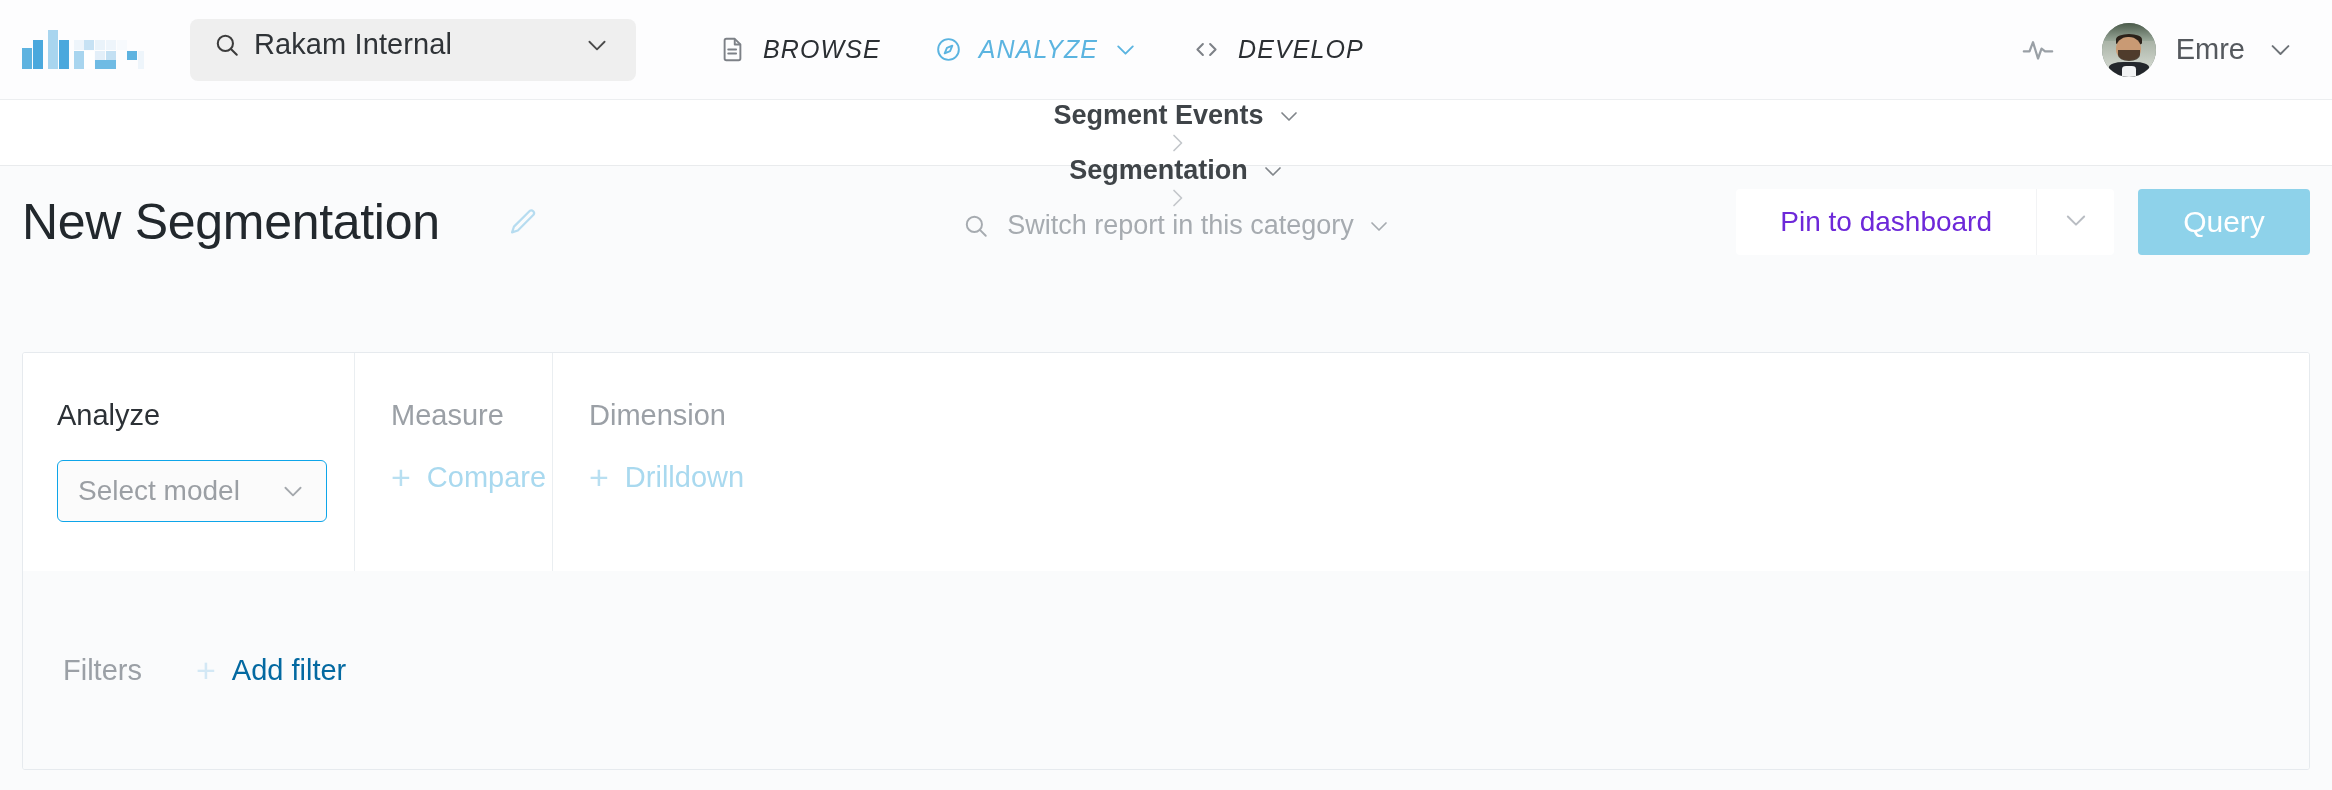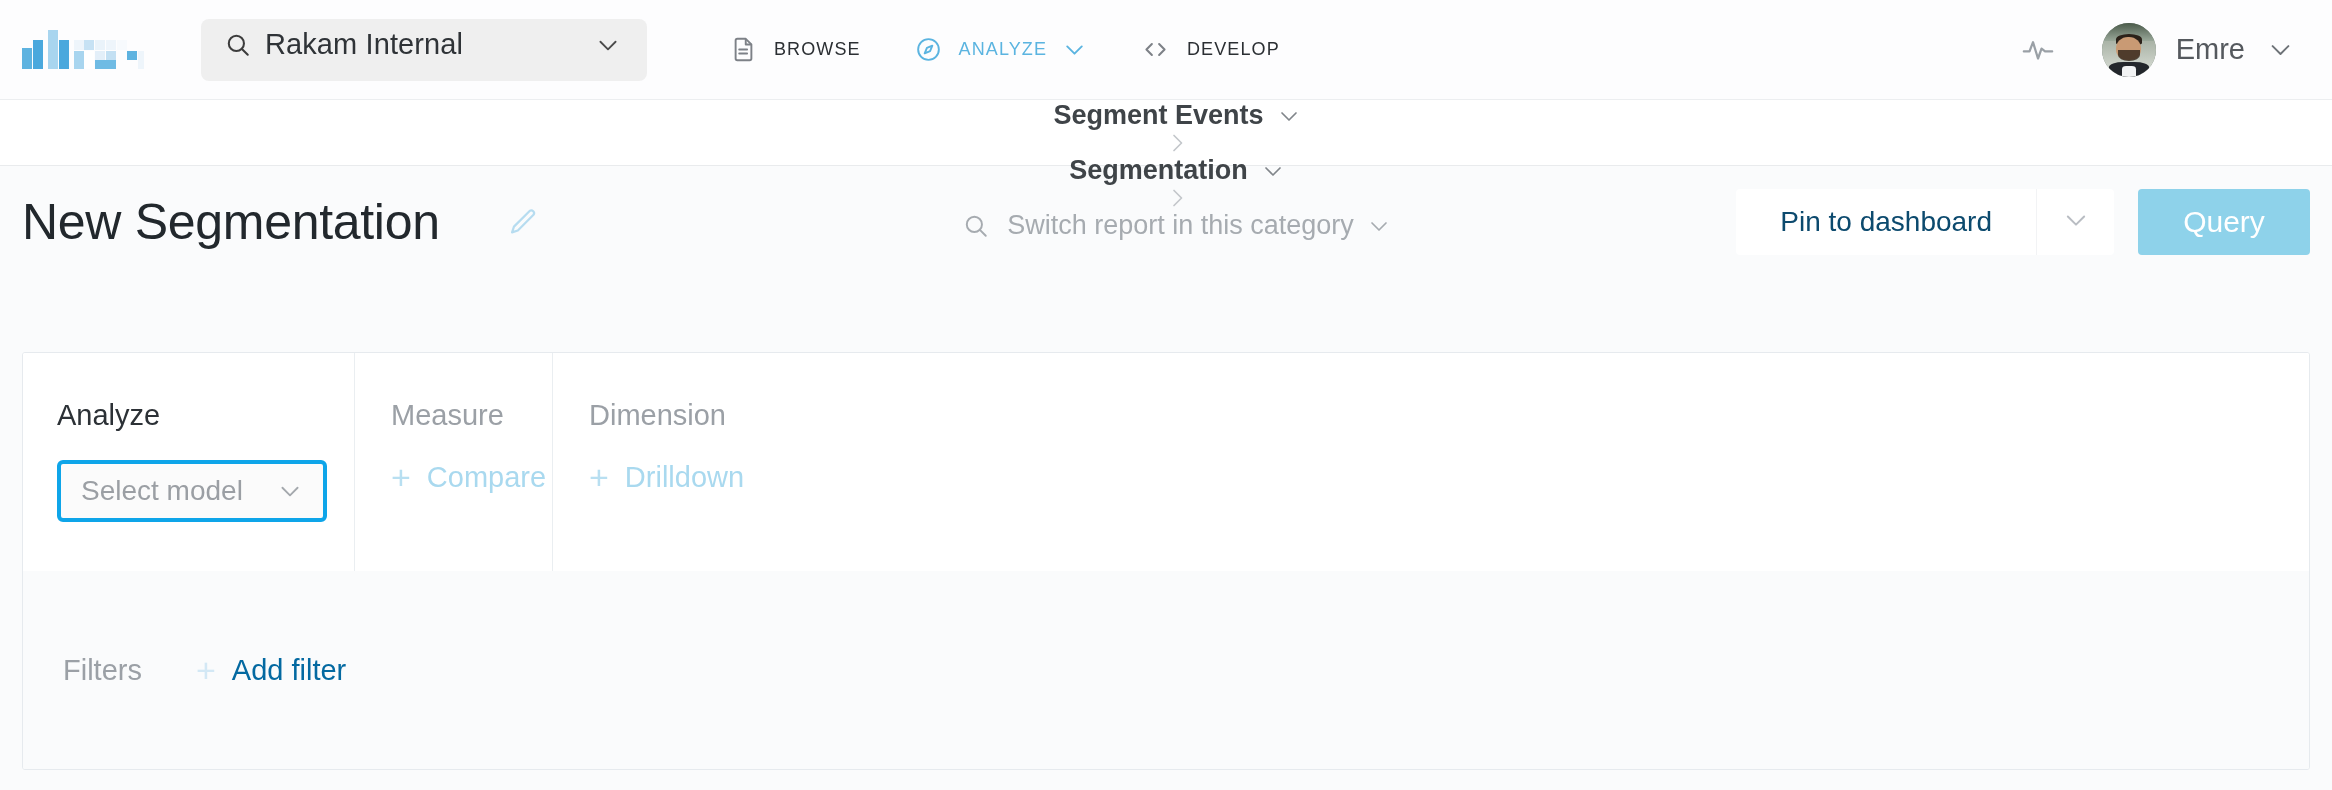--- a/index.html
+++ b/index.html
@@ -15,35 +15,35 @@
   
   .topnav {
     position: absolute; left:0; top:0; width:2332px; height:100px;
     background:#fdfdfe; border-bottom:1px solid #eceef0;
     display:flex; align-items:center;
   }
   .logo { margin-left:22px; width:126px; height:44px; position:relative; }
   .logo .cell { position:absolute; }
 
   .workspace {
-    margin-left:53px; width:446px; height:62px;
+    margin-left:42px; width:446px; height:62px;
     background:#efefef; border-radius:8px;
     display:flex; align-items:center; padding:0 26px 10px 24px;
   }
   .workspace .ws-search { flex:0 0 auto; margin-right:14px; color:#3c3c3c; display:flex; }
   .workspace .ws-name {
     flex:1 1 auto; font-size:29px; color:#2f3337; letter-spacing:0.1px;
     white-space:nowrap; overflow:hidden;
   }
   .workspace .ws-chev { flex:0 0 auto; color:#4a4a4a; display:flex; }
 
   .navitems { display:flex; align-items:center; margin-left:56px; }
   .navitem { display:flex; align-items:center; height:100px; padding:0 27px; cursor:pointer; }
   .navitem .ic { display:flex; align-items:center; margin-right:17px; }
-  .navitem .lbl { font-size:18px; letter-spacing:1.1px; color:#2b2f33; white-space:nowrap; }
+  .navitem .lbl { font-size:25px; letter-spacing:1.1px; color:#2b2f33; white-space:nowrap;font-style:italic; }
   .navitem.active .lbl { color:#5bb4e0; }
   .navitem .caret { margin-left:15px; display:flex; }
 
   .nav-right { margin-left:auto; display:flex; align-items:center; padding-right:38px; }
   .pulse-btn { width:56px; height:56px; display:flex; align-items:center; justify-content:center; cursor:pointer; margin-right:36px; }
   .user { display:flex; align-items:center; cursor:pointer; }
   .avatar {
     width:54px; height:54px; border-radius:50%; overflow:hidden; position:relative;
     background:#6d7a70; flex:0 0 auto;
   }
@@ -75,21 +75,21 @@
     position:absolute; left:0; top:167px; width:2332px; height:110px;
     display:flex; align-items:center; padding:0 22px;gap:44px;
   }
   .pagetitle { font-size:50px; color:#22282d; letter-spacing:-0.3px; white-space:nowrap; }
   .edit-pencil { margin-left:22px; display:flex; align-items:center; cursor:pointer; }
 
   .actions { margin-left:auto; display:flex; align-items:center; }
   .pin-group { display:flex; align-items:stretch; height:66px; background:#ffffff; border-radius:4px; overflow:hidden; }
   .pin-main {
     display:flex; align-items:center; justify-content:center;
-    padding:0 44px; font-size:28px; color:#0c4a6e; white-space:nowrap; cursor:pointer;
+    padding:0 44px; font-size:28px; color:#6d28d9; white-space:nowrap; cursor:pointer;
   }
   .pin-caret { width:78px; display:flex; align-items:center; justify-content:center; cursor:pointer; border-left:1px solid #f2f3f5; }
   .query-btn {
     margin-left:24px; height:66px; min-width:172px; padding:0 34px;
     background:#8ed2ea; color:#ffffff; font-size:30px;
     display:flex; align-items:center; justify-content:center;
     border:none; border-radius:4px; cursor:pointer;
     font-family:"Liberation Sans", sans-serif;
   }
 
@@ -103,21 +103,21 @@
   .col { position:relative; padding:46px 0 0 0; }
   .col-analyze { width:332px; padding-left:34px; border-right:1px solid #eaeef1; }
   .col-measure { width:198px; padding-left:36px; border-right:1px solid #eaeef1; }
   .col-dimension { flex:1 1 auto; padding-left:36px; }
 
   .col-label { font-size:29px; color:#9ba0a6; margin-bottom:28px; white-space:nowrap; }
   .col-analyze .col-label { color:#2c3136; }
 
   .model-select {
     width:270px; height:62px; background:#fbfbfb;
-    border:4px solid #0ea5e9; border-radius:6px;
+    border:1px solid #0ea5e9; border-radius:6px;
     display:flex; align-items:center; padding:0 20px; cursor:pointer;
   }
   .model-select .ms-text { flex:1 1 auto; font-size:28px; color:#9b9fa4; white-space:nowrap; }
   .model-select .ms-caret { flex:0 0 auto; display:flex; }
 
   .add-link { display:flex; align-items:center; cursor:pointer; margin-top:22px; }
   .add-link .plus { font-size:34px; line-height:1; color:#b8dff1; margin-right:16px; font-weight:300; }
   .add-link .alabel { font-size:29px; color:#a9d9ef; white-space:nowrap; }
 
   .card-bottom { flex:1 1 auto; background:#fafbfc; display:flex; align-items:center; padding-left:40px;gap:24px; }

